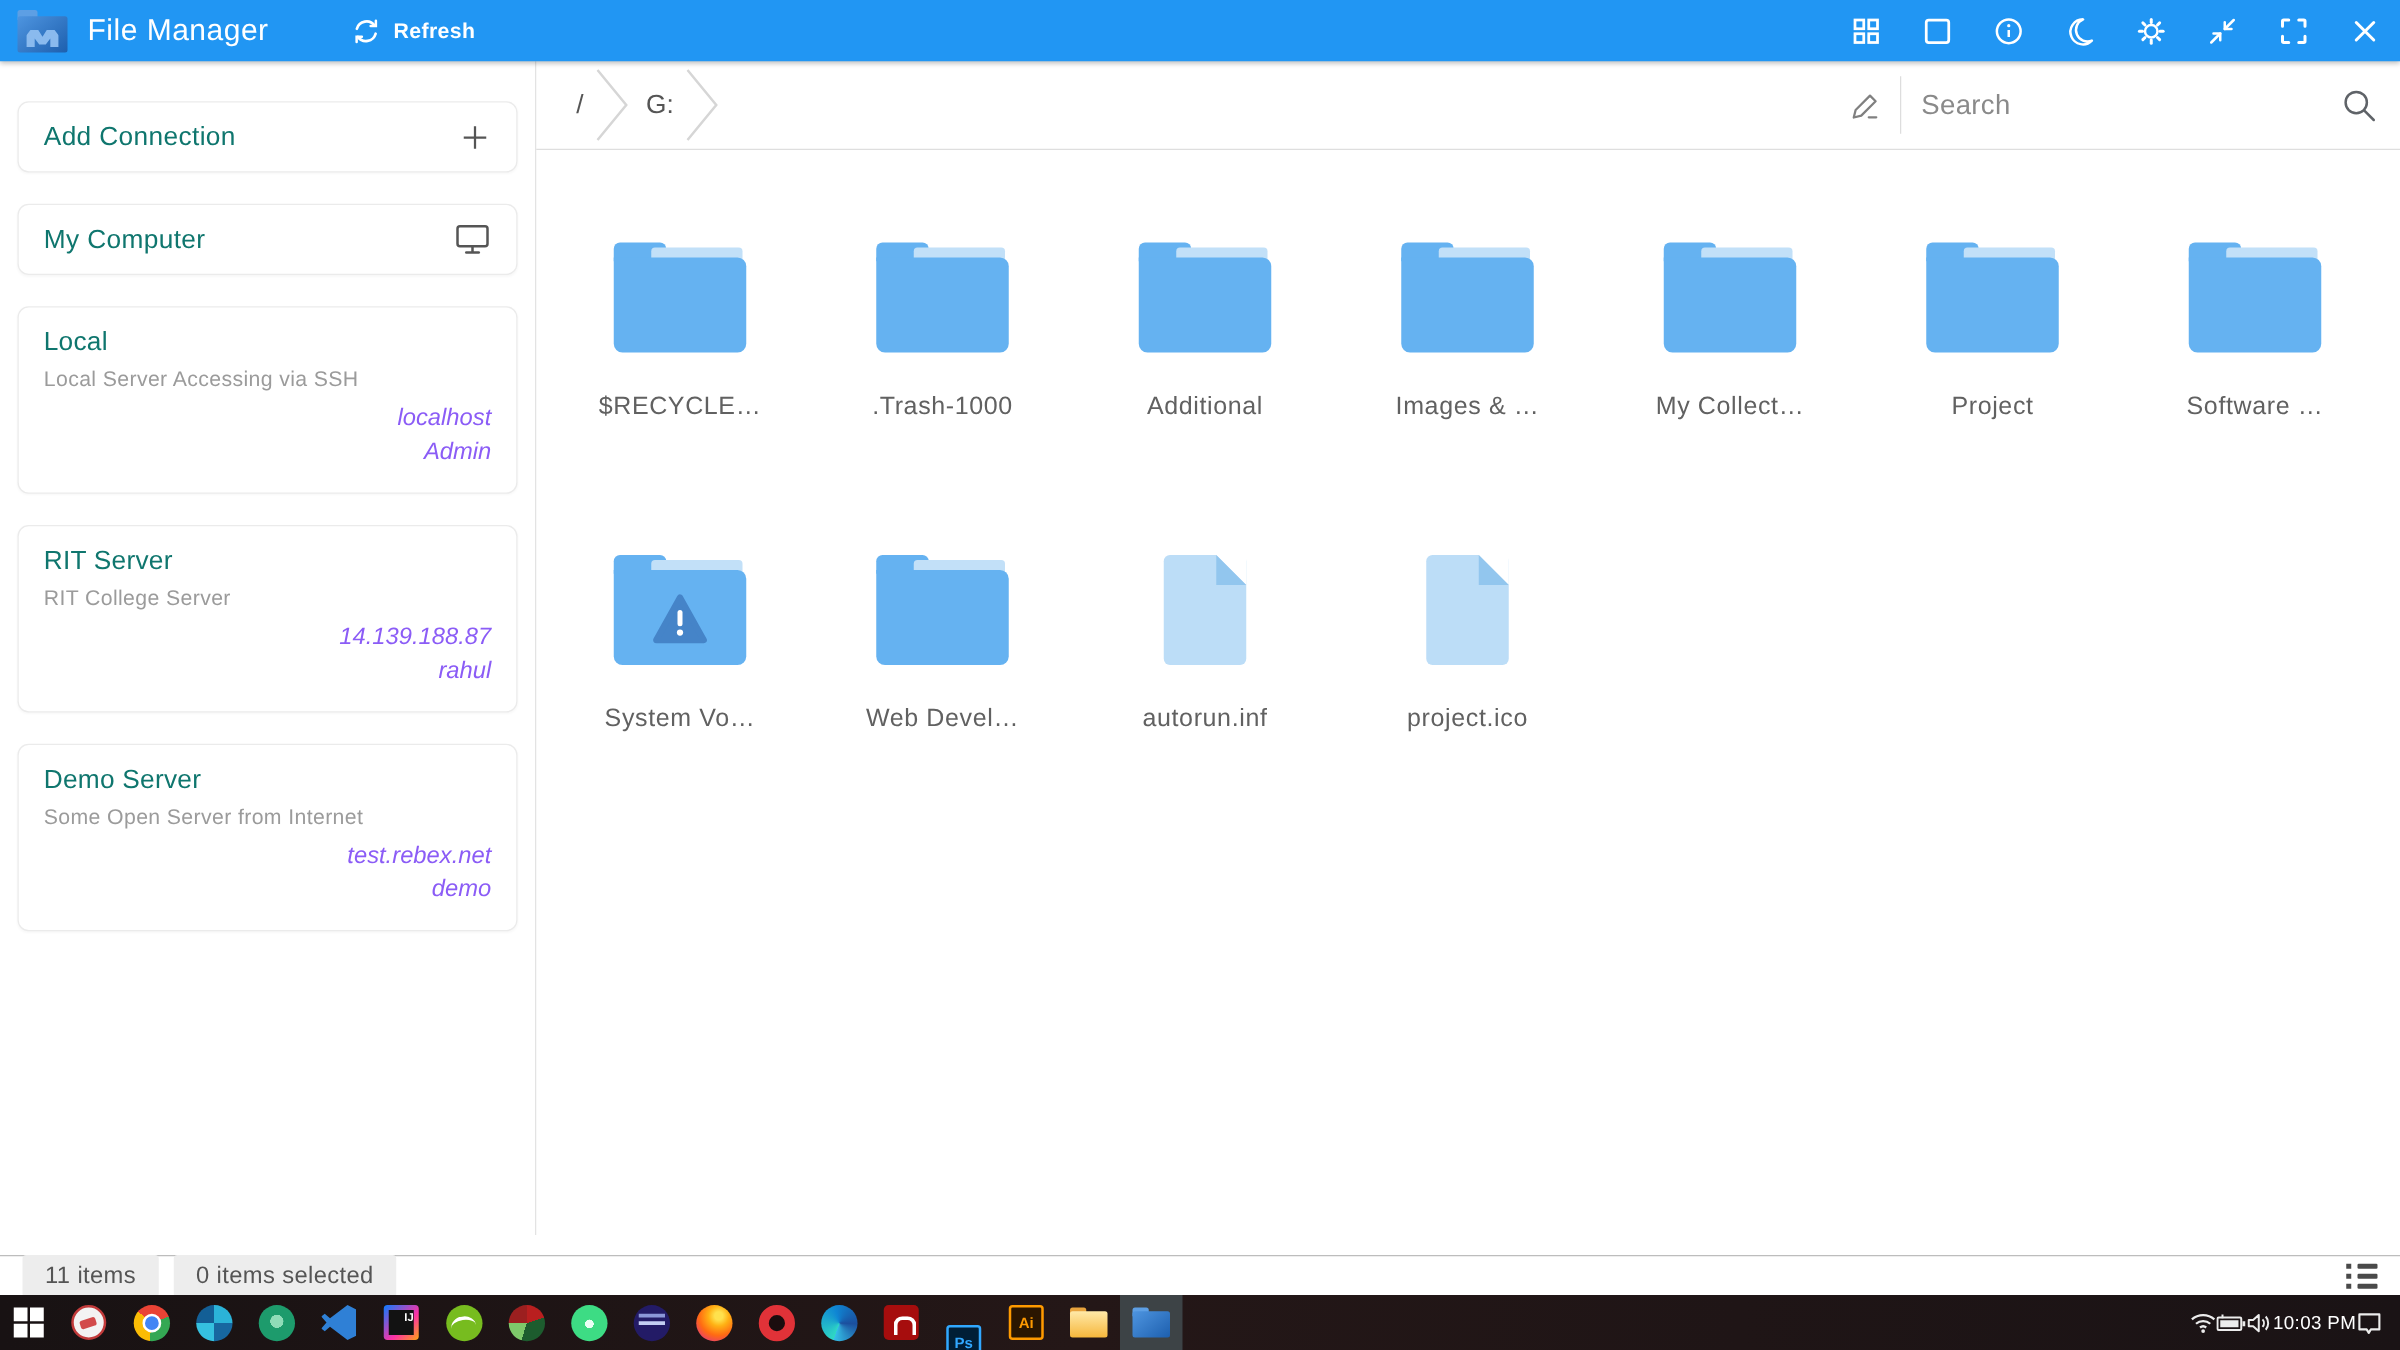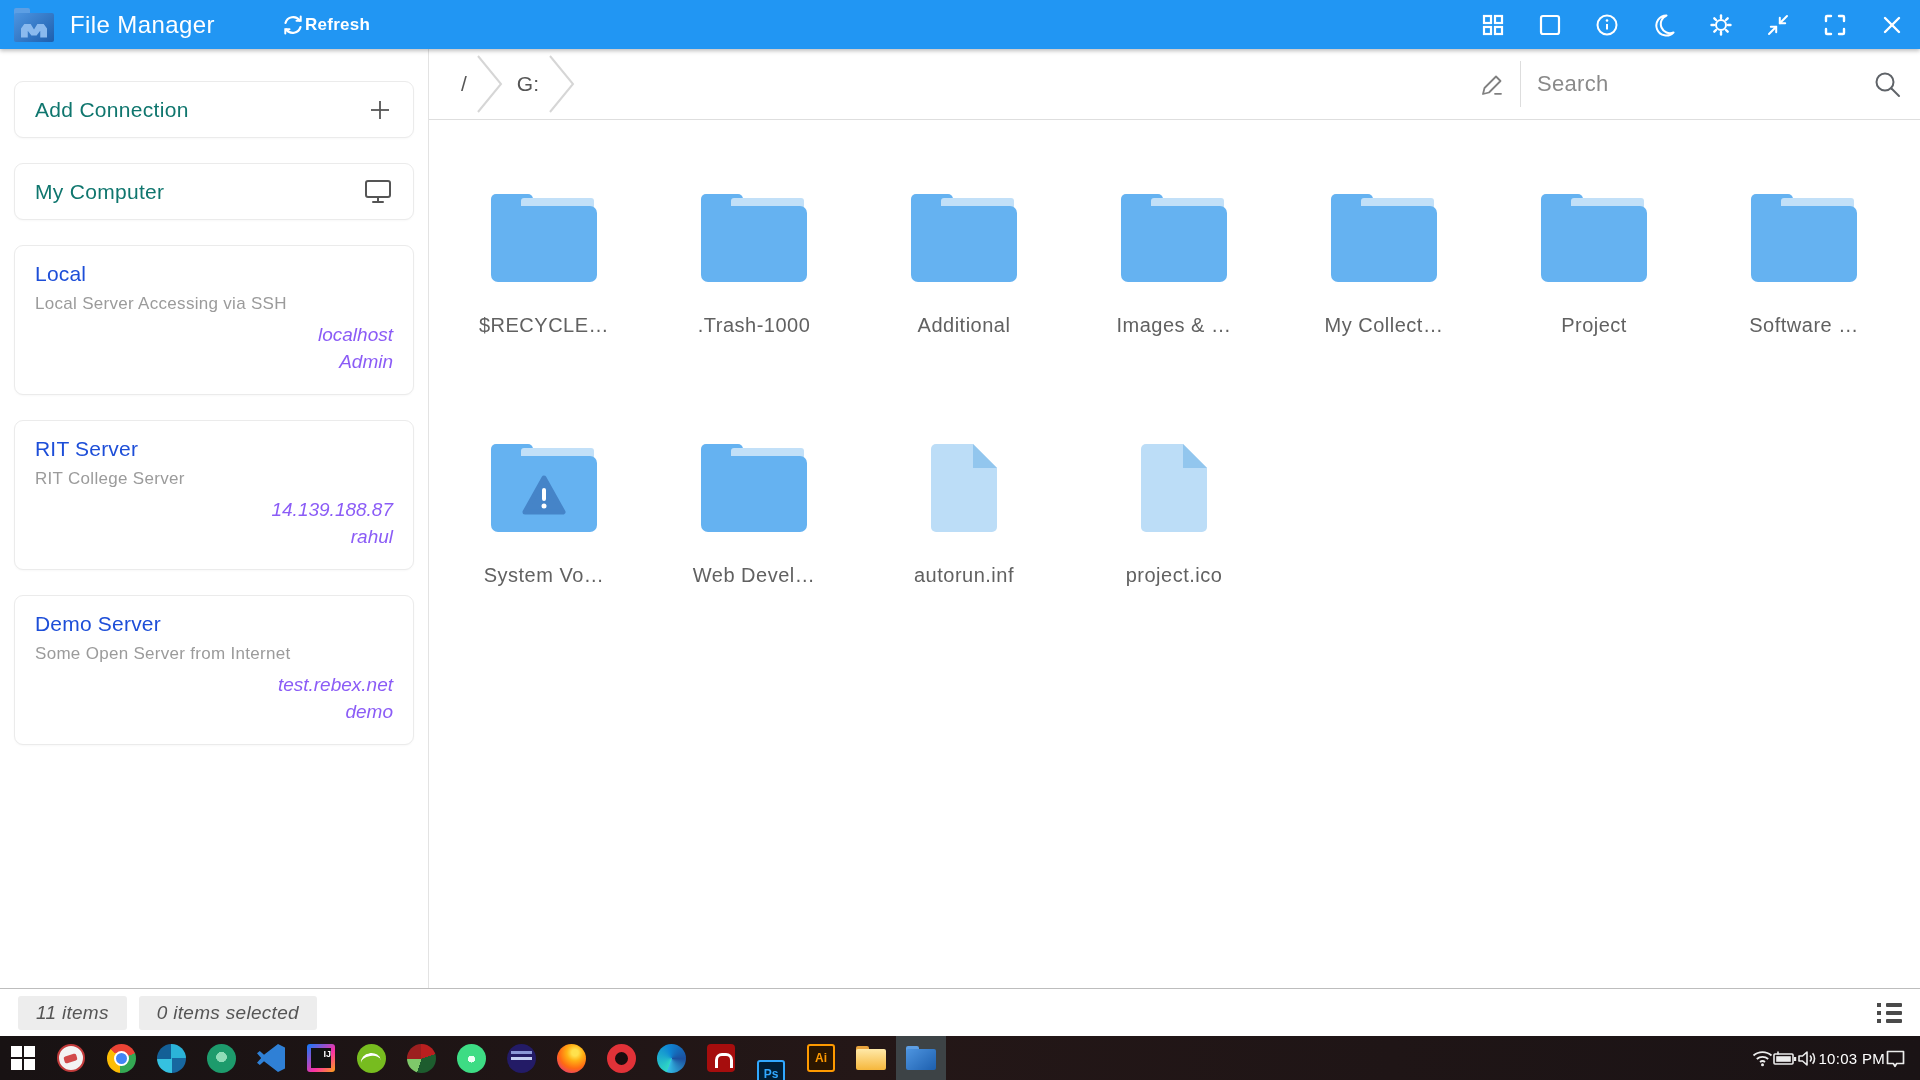--- a/index.html
+++ b/index.html
@@ -10,34 +10,34 @@
   .topbar { position:absolute; top:0; left:0; right:0; height:49px; background:#2196F3;
             display:flex; align-items:center; color:#fff; z-index:20;
             box-shadow:0 2px 4px rgba(0,0,0,.25); }
   .app-logo { position:relative; width:40px; height:34px; margin-left:14px; flex:0 0 auto; }
   .lg-tab  { position:absolute; top:0; left:0; width:16px; height:8px; background:#5d9fe4; border-radius:2px 2px 0 0; }
   .lg-body { position:absolute; top:5px; left:0; right:0; bottom:0;
              background:linear-gradient(140deg,#4e95e0,#1d5fae); border-radius:2px; }
   .lg-m    { position:absolute; left:7px; right:7px; bottom:4px; height:14px; background:#8abaee;
              clip-path:polygon(0 100%,0 35%,14% 0,36% 0,50% 42%,64% 0,86% 0,100% 35%,100% 100%,74% 100%,74% 52%,60% 86%,40% 86%,26% 52%,26% 100%); }
   .tb-title { font-size:24px; font-weight:500; letter-spacing:.4px; margin-left:16px; }
-  .tb-refresh { display:flex; align-items:center; gap:0; margin-left:66px; cursor:pointer; }
+  .tb-refresh { display:flex; align-items:center; gap:10px; margin-left:66px; cursor:pointer; }
   .tb-refresh span { font-size:17px; font-weight:600; letter-spacing:.3px; }
   .tb-actions { margin-left:auto; display:flex; align-items:center; gap:33px; padding-right:16px; }
   .tb-actions .tbtn { width:24px; height:24px; display:flex; align-items:center; justify-content:center; cursor:pointer; }
 
   
   .columns { position:absolute; top:49px; left:0; right:0; bottom:92px; display:flex; }
   .sidebar { width:429px; flex:0 0 auto; border-right:1px solid #e3e3e3; padding:32px 14px 0; overflow:hidden; }
   .card { border:1px solid #ebebeb; border-radius:9px; background:#fff; margin-bottom:25px;
           box-shadow:0 1px 2px rgba(0,0,0,.03); }
   .row-card { display:flex; align-items:center; justify-content:space-between; padding:14px 20px; height:57px; cursor:pointer; }
   .row-card .rc-label { font-size:21px; color:#0f766e; letter-spacing:.3px; }
   .conn-card { padding:16px 20px 18px; cursor:pointer; }
-  .conn-name { font-size:21px; color:#1d4ed8; letter-spacing:.2px; }
+  .conn-name { font-size:21px; color:#0f766e; letter-spacing:.2px; }
   .conn-desc { font-size:17px; color:#9b9b9b; margin-top:8px; letter-spacing:.3px; }
   .conn-host, .conn-user { font-size:19px; color:#8b5cf6; font-style:italic; text-align:right; line-height:1.42; }
   .conn-host { margin-top:8px; }
 
   
   .main { flex:1; display:flex; flex-direction:column; min-width:0; }
   .pathbar { height:71px; flex:0 0 auto; border-bottom:1px solid #dedede;
              display:flex; align-items:center; padding:0 18px 0 22px; }
   .crumbs { display:flex; align-items:center; flex:1; min-width:0; }
   .crumb-item { display:flex; align-items:center; }
@@ -65,22 +65,22 @@
   .tile.type-folder-warning .warn-svg { display:block; }
 
   .icon-file { position:relative; width:66px; height:88px; background:#BCDDF7; border-radius:5px; display:none; }
   .icon-file::before { content:''; position:absolute; top:0; right:0; width:0; height:0;
                        border-top:24px solid #fff; border-left:24px solid transparent; }
   .icon-file::after  { content:''; position:absolute; top:0; right:0; width:0; height:0;
                        border-bottom:24px solid #92C6EE; border-right:24px solid transparent; }
   .tile.type-file .icon-file { display:block; }
 
   
-  .statusbar { position:absolute; left:0; right:0; bottom:44px; height:48px; background:#fff;
-               border-top:1px solid #bdbdbd; display:flex; align-items:center; padding:0 18px; gap:12px;font-style:italic; }
+  .statusbar { position:absolute; left:0; right:0; bottom:44px; height:32px; background:#fff;
+               border-top:1px solid #bdbdbd; display:flex; align-items:center; padding:0 18px; gap:12px; }
   .chip { background:#ededed; color:#555; font-size:19px; letter-spacing:.3px; padding:0 18px;
           height:34px; line-height:34px; border-radius:3px; }
   .list-icon { margin-left:auto; display:flex; flex-direction:column; gap:4px; cursor:pointer; }
   .li-row { display:flex; align-items:center; gap:5px; }
   .li-dot { width:4px; height:4px; background:#4a4a4a; }
   .li-bar { width:16px; height:4px; background:#4a4a4a; border-radius:1px; }
 
   
   .taskbar { position:absolute; left:0; right:0; bottom:0; height:44px;
              background:linear-gradient(90deg,#181213,#241717 45%,#1a1315);

